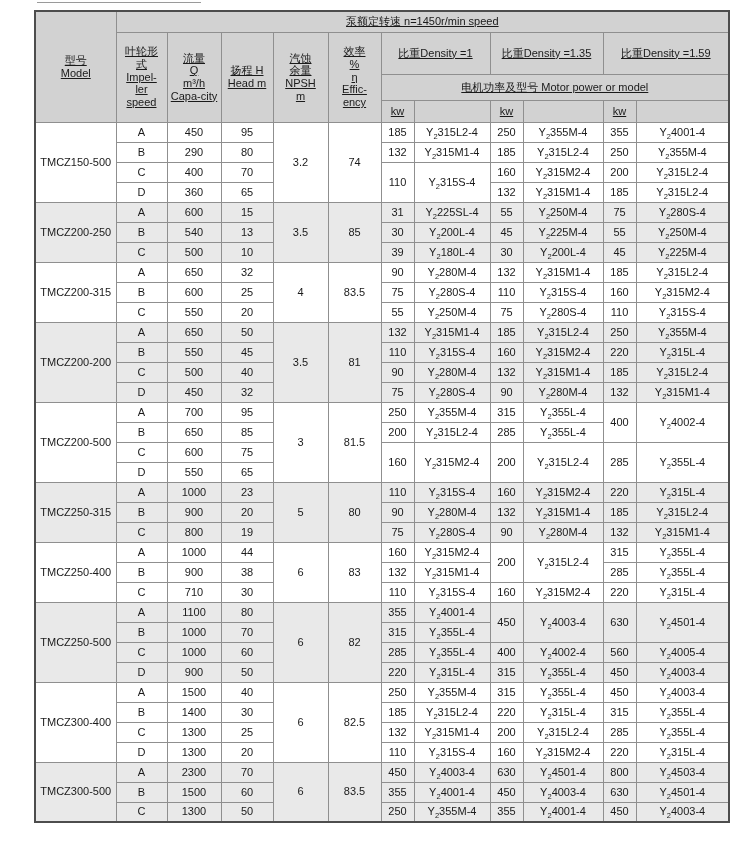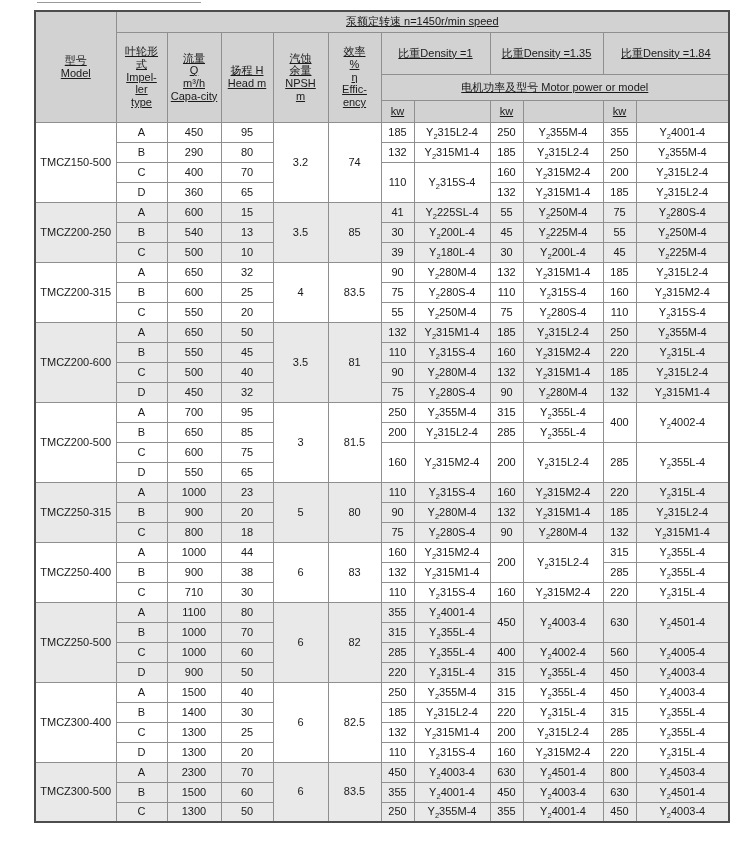--- a/index.html
+++ b/index.html
@@ -70,38 +70,38 @@
       <tr class="hr1">
         <th rowspan="4" class="h-model">型号
 Model</th>
         <th colspan="11">泵额定转速  n=1450r/min speed</th>
       </tr>
       <tr class="hr2">
         <th rowspan="3" class="h-impeller">叶轮形
 式
 Impel-
 ler
-type</th>
+speed</th>
         <th rowspan="3">流量
 Q
 m³/h
 Capa-city</th>
         <th rowspan="3">扬程 H
 Head m</th>
         <th rowspan="3">汽蚀
 余量
 NPSH
 m</th>
         <th rowspan="3">效率
 %
 η
 Effic-ency</th>
         <th colspan="2">比重Density =1</th>
         <th colspan="2">比重Density =1.35</th>
-        <th colspan="2">比重Density =1.84</th>
+        <th colspan="2">比重Density =1.59</th>
       </tr>
       <tr class="hr3">
         <th colspan="6">电机功率及型号  Motor power or model</th>
       </tr>
       <tr class="hr4">
         <th class="h-kw">kw</th>
         <th></th>
         <th class="h-kw">kw</th>
         <th></th>
         <th class="h-kw">kw</th>
@@ -154,21 +154,21 @@
           <td class="c-center">185</td>
           <td class="c-motor">Y<sub>2</sub>315L2-4</td>
         </tr>
         <tr class="shaded">
           <td rowspan="3" class="c-model">TMCZ200-250</td>
           <td class="c-center">A</td>
           <td class="c-center">600</td>
           <td class="c-center">15</td>
           <td rowspan="3" class="c-center">3.5</td>
           <td rowspan="3" class="c-center">85</td>
-          <td class="c-center">41</td>
+          <td class="c-center">31</td>
           <td class="c-motor">Y<sub>2</sub>225SL-4</td>
           <td class="c-center">55</td>
           <td class="c-motor">Y<sub>2</sub>250M-4</td>
           <td class="c-center">75</td>
           <td class="c-motor">Y<sub>2</sub>280S-4</td>
         </tr>
         <tr class="shaded">
           <td class="c-center">B</td>
           <td class="c-center">540</td>
           <td class="c-center">13</td>
@@ -220,21 +220,21 @@
           <td class="c-center">550</td>
           <td class="c-center">20</td>
           <td class="c-center">55</td>
           <td class="c-motor">Y<sub>2</sub>250M-4</td>
           <td class="c-center">75</td>
           <td class="c-motor">Y<sub>2</sub>280S-4</td>
           <td class="c-center">110</td>
           <td class="c-motor">Y<sub>2</sub>315S-4</td>
         </tr>
         <tr class="shaded">
-          <td rowspan="4" class="c-model">TMCZ200-600</td>
+          <td rowspan="4" class="c-model">TMCZ200-200</td>
           <td class="c-center">A</td>
           <td class="c-center">650</td>
           <td class="c-center">50</td>
           <td rowspan="4" class="c-center">3.5</td>
           <td rowspan="4" class="c-center">81</td>
           <td class="c-center">132</td>
           <td class="c-motor">Y<sub>2</sub>315M1-4</td>
           <td class="c-center">185</td>
           <td class="c-motor">Y<sub>2</sub>315L2-4</td>
           <td class="c-center">250</td>
@@ -333,21 +333,21 @@
           <td class="c-center">90</td>
           <td class="c-motor">Y<sub>2</sub>280M-4</td>
           <td class="c-center">132</td>
           <td class="c-motor">Y<sub>2</sub>315M1-4</td>
           <td class="c-center">185</td>
           <td class="c-motor">Y<sub>2</sub>315L2-4</td>
         </tr>
         <tr class="shaded">
           <td class="c-center">C</td>
           <td class="c-center">800</td>
-          <td class="c-center">18</td>
+          <td class="c-center">19</td>
           <td class="c-center">75</td>
           <td class="c-motor">Y<sub>2</sub>280S-4</td>
           <td class="c-center">90</td>
           <td class="c-motor">Y<sub>2</sub>280M-4</td>
           <td class="c-center">132</td>
           <td class="c-motor">Y<sub>2</sub>315M1-4</td>
         </tr>
         <tr>
           <td rowspan="3" class="c-model">TMCZ250-400</td>
           <td class="c-center">A</td>

